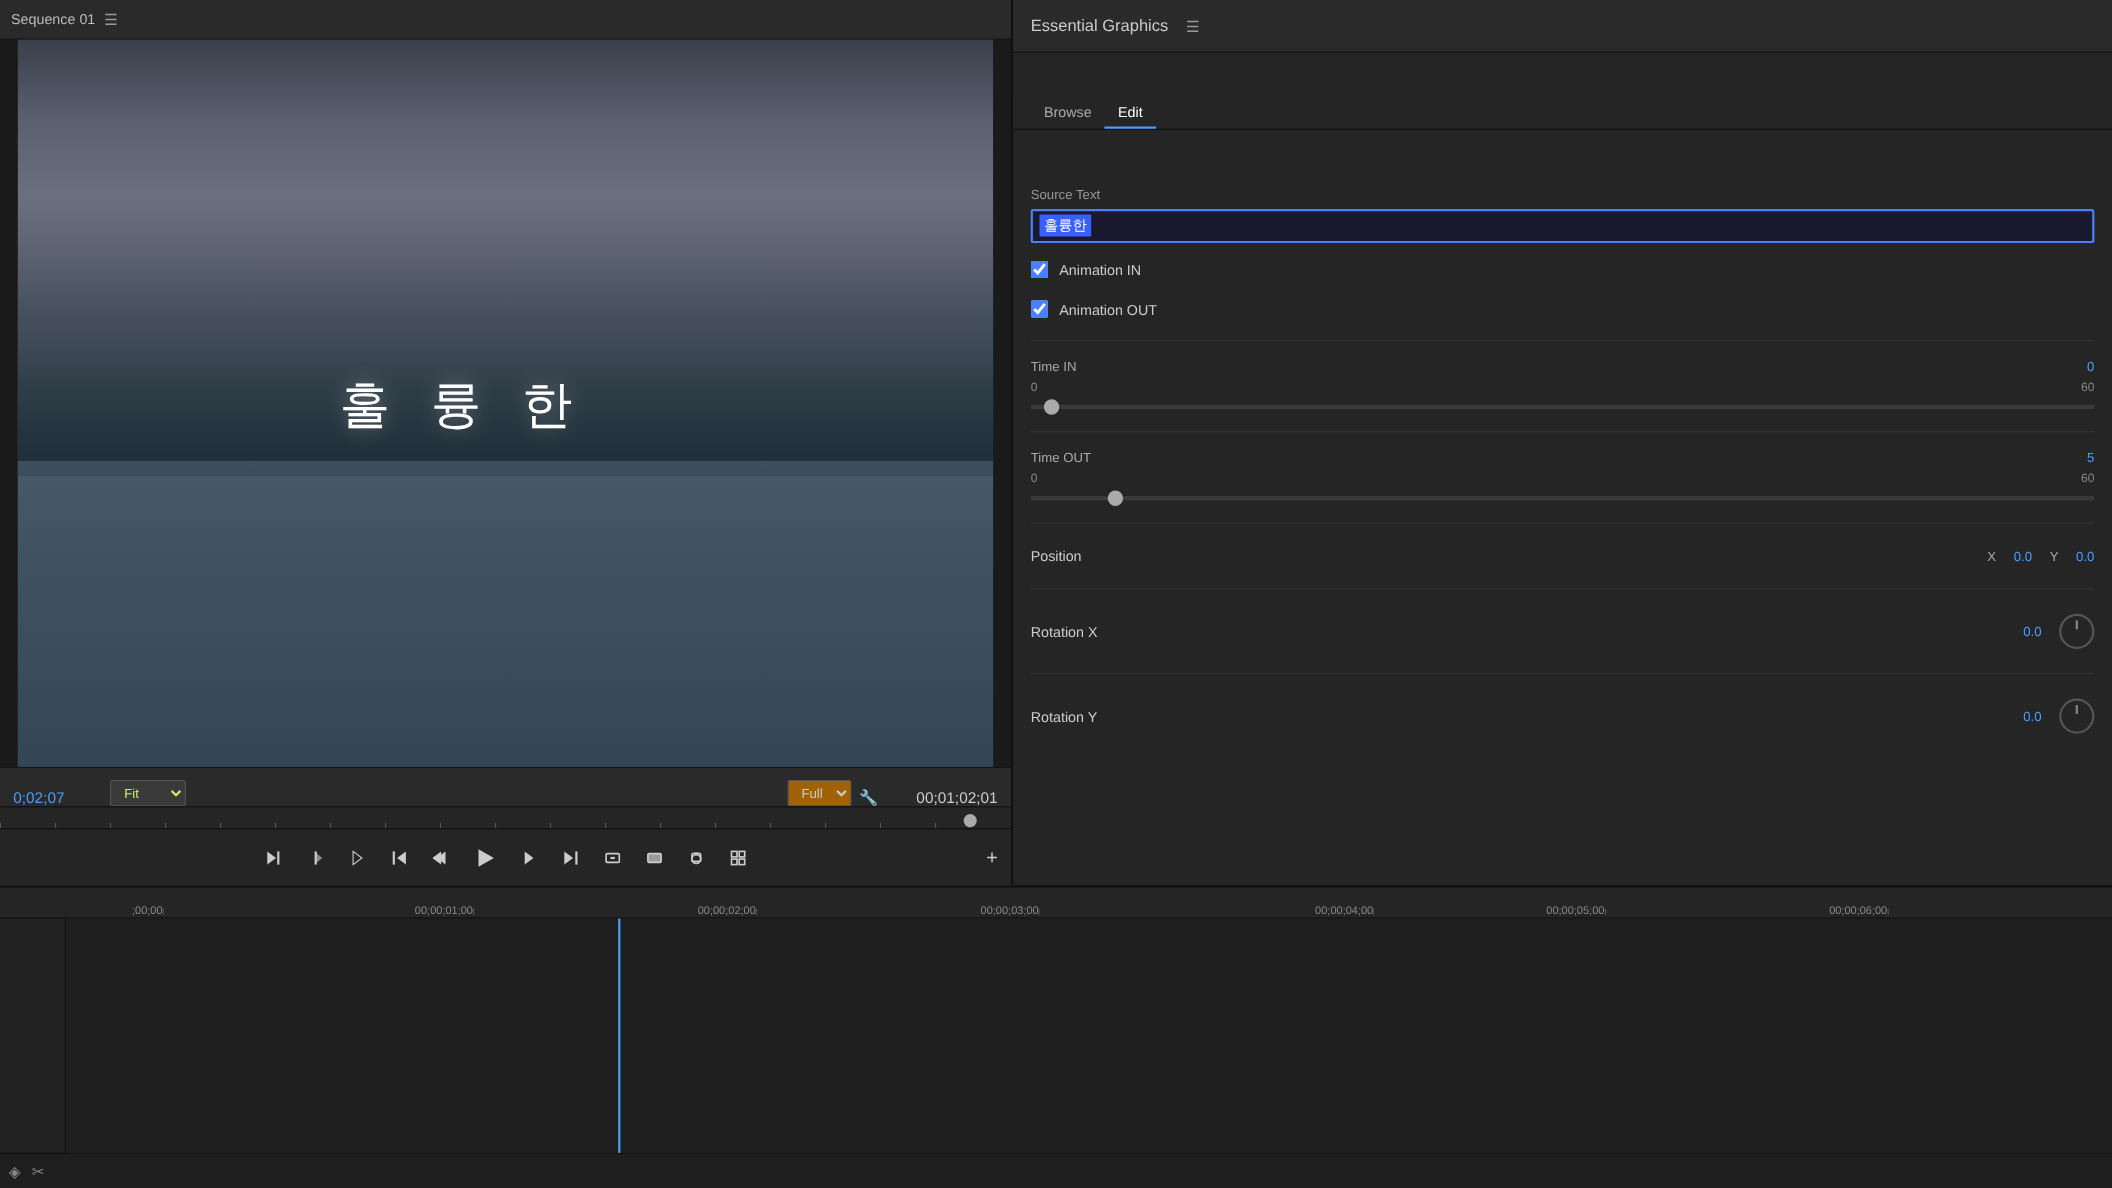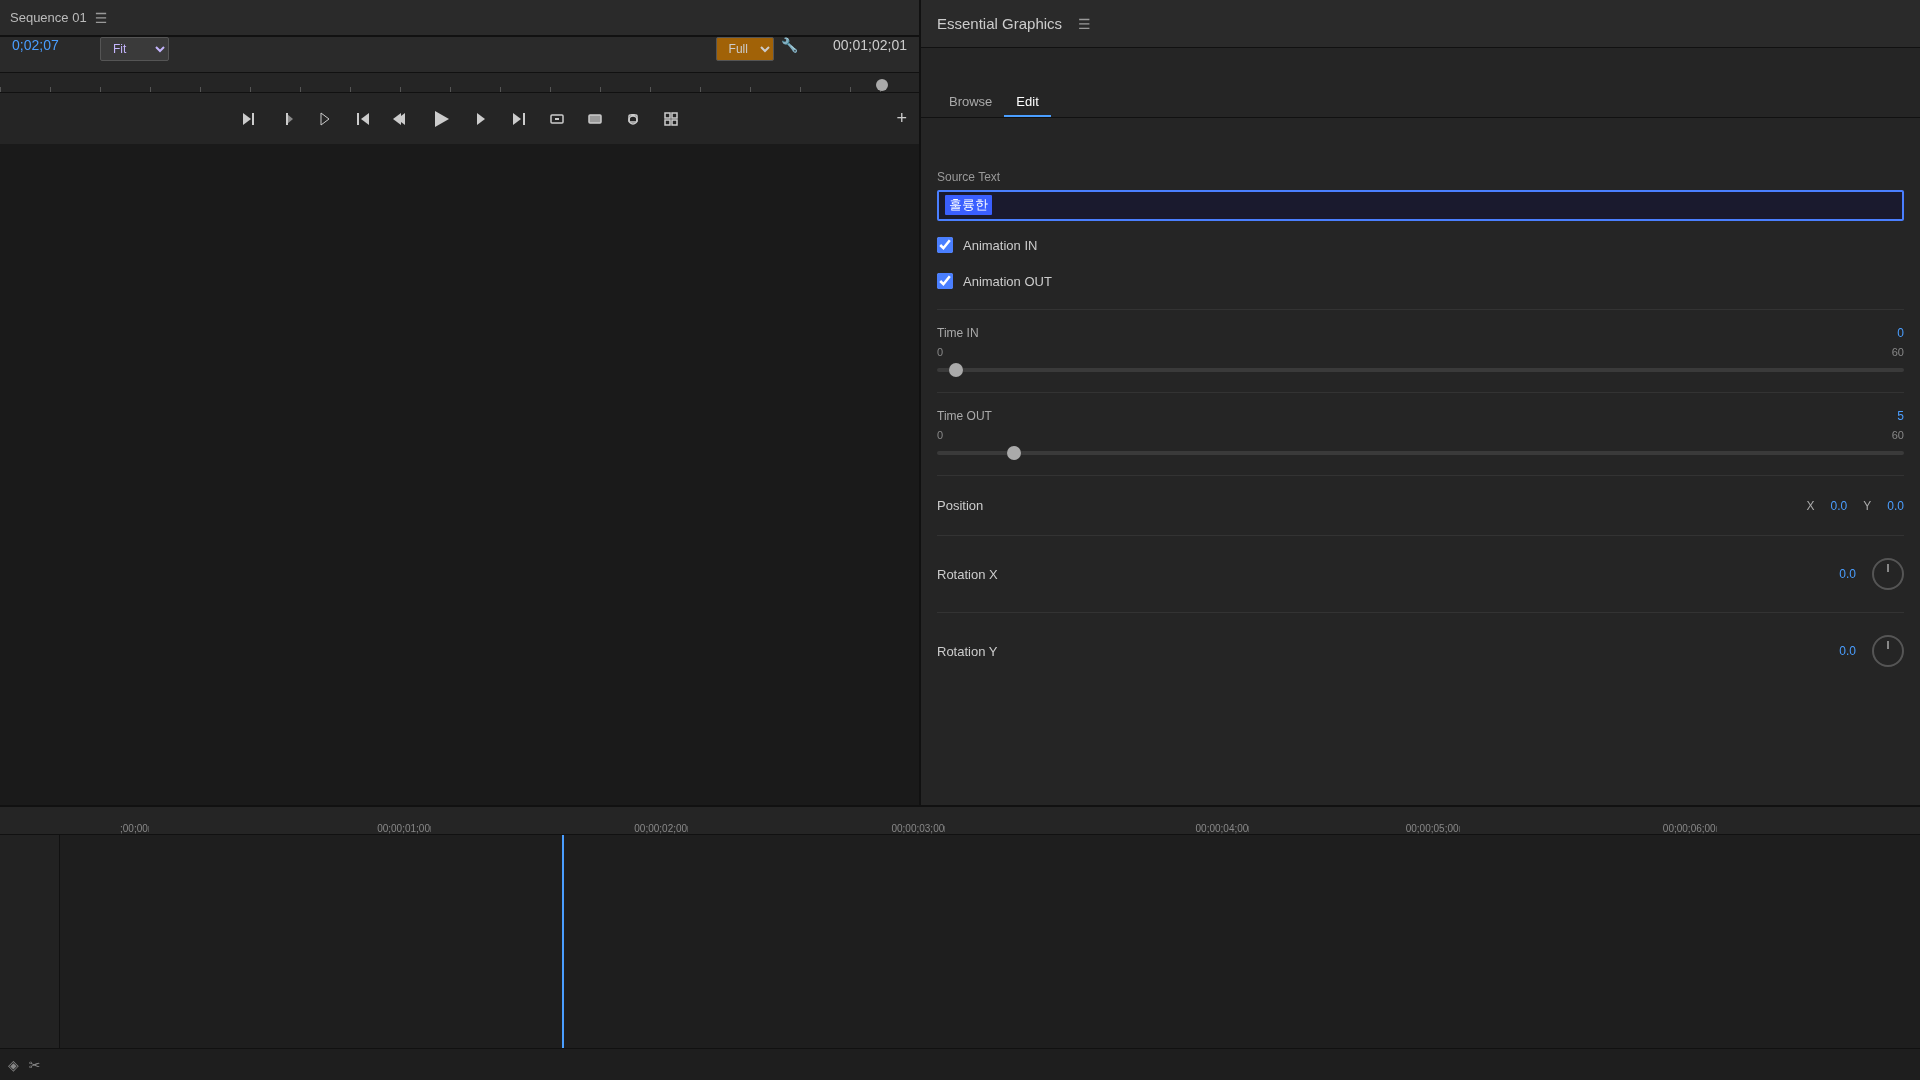--- a/index.html
+++ b/index.html
@@ -151,37 +151,37 @@
       font-weight: 300;
       letter-spacing: 12px;
       z-index: 10;
       text-shadow: 0 0 20px rgba(255,255,255,0.3);
     }
 
     .preview-controls-bar {
       height: 36px;
       background: #2a2a2a;
       display: flex;
-      align-items: flex-start;
+      align-items: flex-end;
       padding: 0 12px;
       gap: 8px;
       border-top: 1px solid #111;
     }
 
     .time-display {
       color: #4a9eff;
       font-size: 14px;
       font-weight: 500;
       min-width: 80px;
     }
 
     .fit-dropdown {
       background: #3a3a3a;
       border: 1px solid #555;
-      color: #c4b5fd;
+      color: #bef264;
       padding: 3px 8px;
       font-size: 12px;
       border-radius: 2px;
       cursor: pointer;
     }
 
     .spacer { flex: 1; }
 
     .quality-dropdown {
       background: #a16207;
@@ -568,20 +568,28 @@
 <body>
 
 <div class="top-area">
   <div class="left-panel">
 
     <div class="sequence-bar">
       <span>Sequence 01</span>
       <span class="menu-icon">☰</span>
     </div>
 
+    <div class="video-preview">
+      <div class="video-bg">
+        <div class="cloud-layer"></div>
+        <div class="mountain-layer"></div>
+        <div class="water-layer"></div>
+        <div class="korean-text">훌 륭 한</div>
+      </div>
+    </div>
 
     <div class="preview-controls-bar">
       <span class="time-display">0;02;07</span>
       <select class="fit-dropdown">
         <option>Fit</option>
         <option>25%</option>
         <option>50%</option>
         <option>75%</option>
         <option>100%</option>
       </select>

